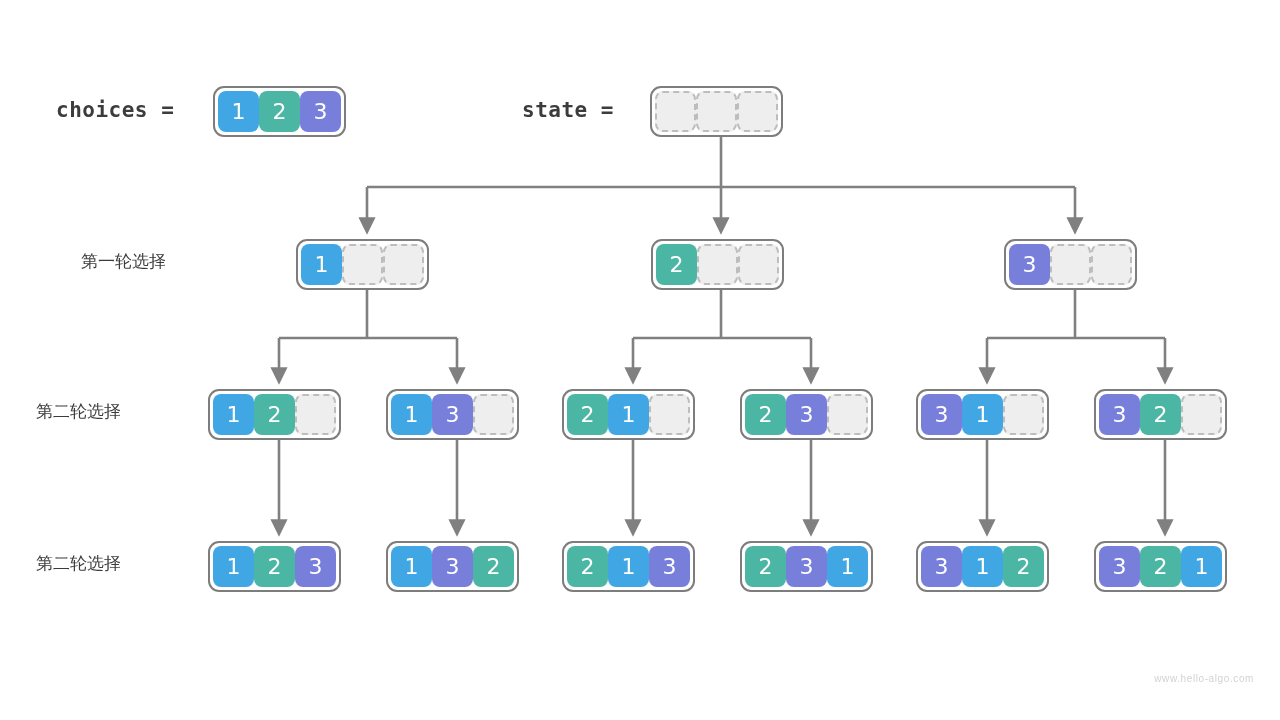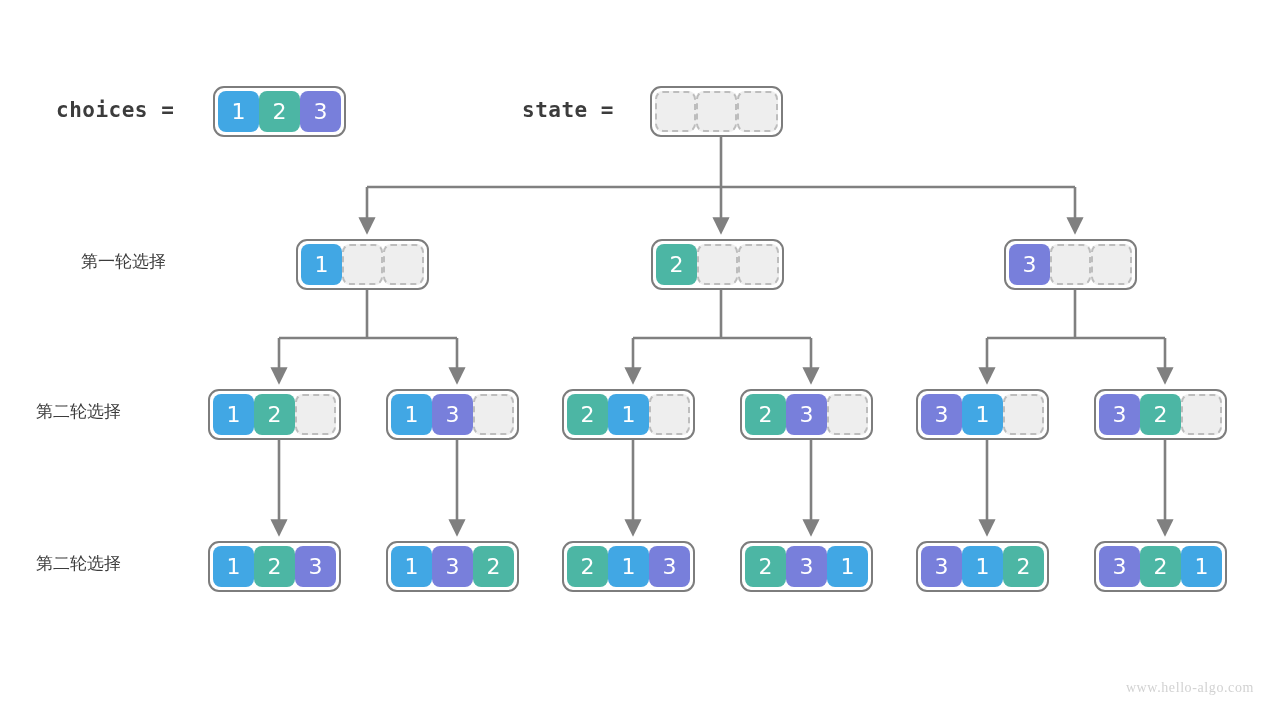--- a/index.html
+++ b/index.html
@@ -19,23 +19,23 @@
     font-family:"DejaVu Sans Mono","Liberation Mono",monospace;
     font-size:21px;font-weight:bold;color:#3c3c3c;
     letter-spacing:.5px;white-space:nowrap;
   }
   .row-label{
     position:absolute;
     font-family:"DejaVu Sans","Liberation Sans",sans-serif;
     font-size:17px;color:#3c3c3c;white-space:nowrap;
   }
   .watermark{
-    position:absolute;right:26px;bottom:24px;
-    font-family:Liberation Serif, serif;
-    font-size:14px;color:#d2d2d2;letter-spacing:.6px;white-space:nowrap;
+    position:absolute;right:26px;bottom:36px;
+    font-family:Liberation Sans, sans-serif;
+    font-size:10px;color:#d2d2d2;letter-spacing:.6px;white-space:nowrap;
   }
 
   
   .node{
     position:absolute;
     display:flex;align-items:center;
     background:#ffffff;
     border:2px solid #7d7d7d;
     border-radius:11px;
     padding:3px;

